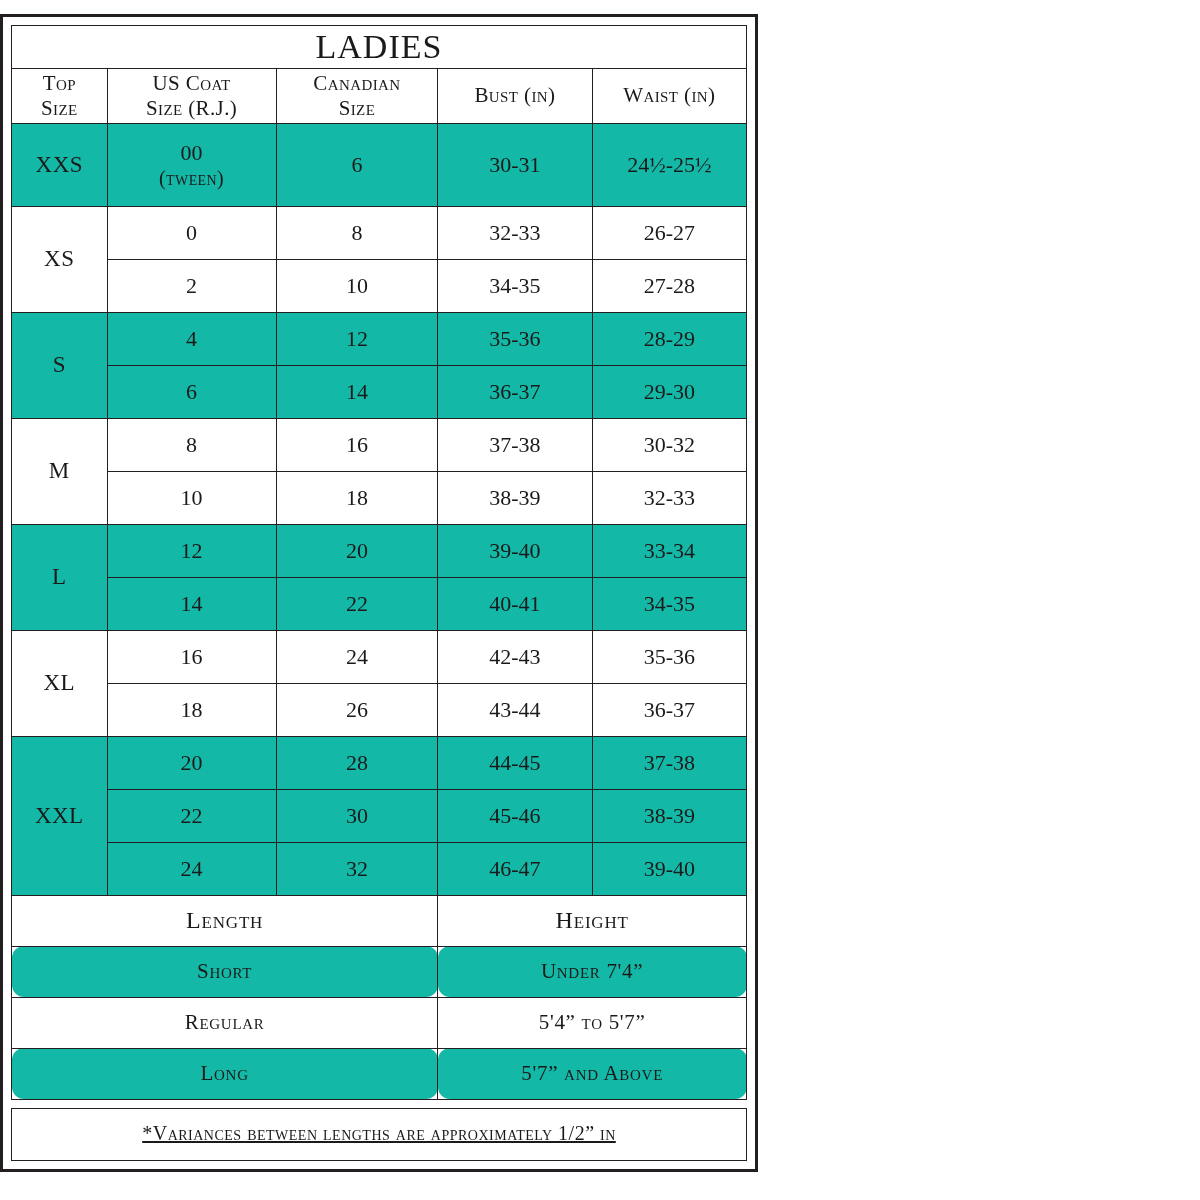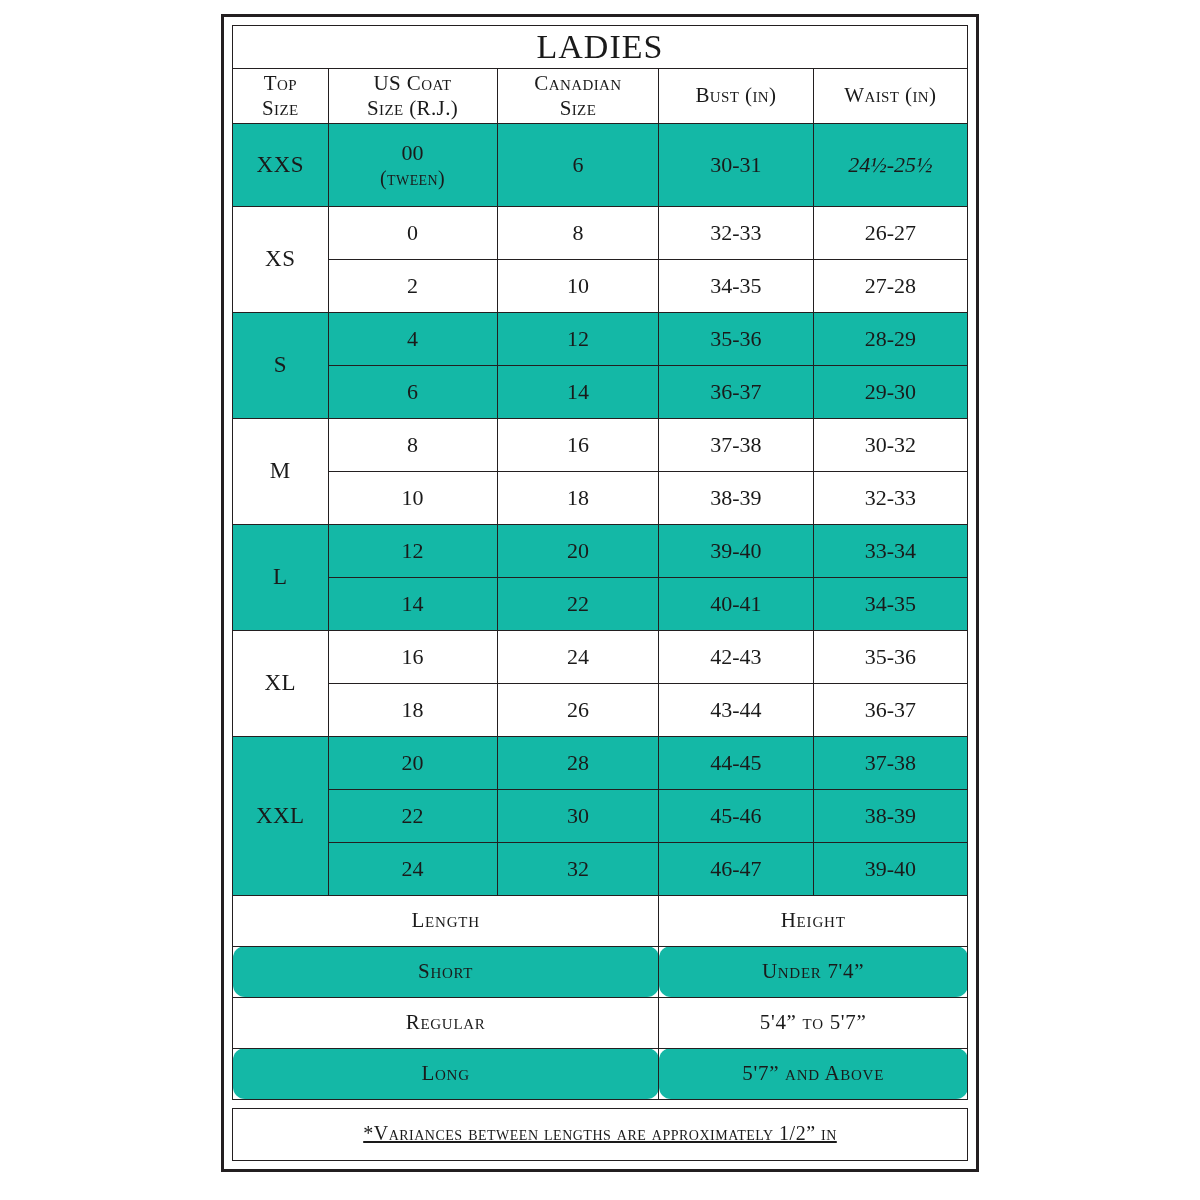--- a/index.html
+++ b/index.html
@@ -13,21 +13,21 @@
     font-family: "Liberation Serif", serif;
     color: #1a1a1a;
     overflow: hidden;
   }
   .page {
     width: 1200px;
     height: 1200px;
     position: relative;
     display: flex;
     align-items: flex-start;
-    justify-content: center;
+    justify-content: flex-start;
   }
   .chart-frame {
     margin-top: 14px;
     width: 758px;
     border: 3px solid #231f20;
     background: #ffffff;
     padding: 8px;
     box-sizing: border-box;
   }
   table.sizing {
@@ -82,21 +82,21 @@
     letter-spacing: 0.4px;
     margin-top: 1px;
   }
   .data-row td {
     height: 48px;
   }
   .tall-row td {
     height: 78px;
   }
   .lh-head td {
-    font-size: 21px;
+    font-size: 24px;
     font-weight: bold;
     font-variant: small-caps;
     letter-spacing: 0.8px;
     height: 46px;
     border-radius: 24px;
   }
   .lh-row td {
     font-size: 21px;
     font-variant: small-caps;
     letter-spacing: 0.7px;
@@ -107,21 +107,21 @@
     margin-top: 8px;
     border: 1.5px solid #231f20;
     text-align: center;
     font-size: 20px;
     font-variant: small-caps;
     letter-spacing: 0.5px;
     line-height: 1.45;
     padding: 10px 14px 12px 14px;
     text-decoration: underline;
   }
-  .nowrap { white-space: nowrap; font-style: italic; }
+  .nowrap { white-space: nowrap; }
 </style>
 </head>
 <body>
 
 <div class="page">
   <div class="chart-frame">
 
     <table class="sizing">
       <colgroup>
         <col class="c1">

